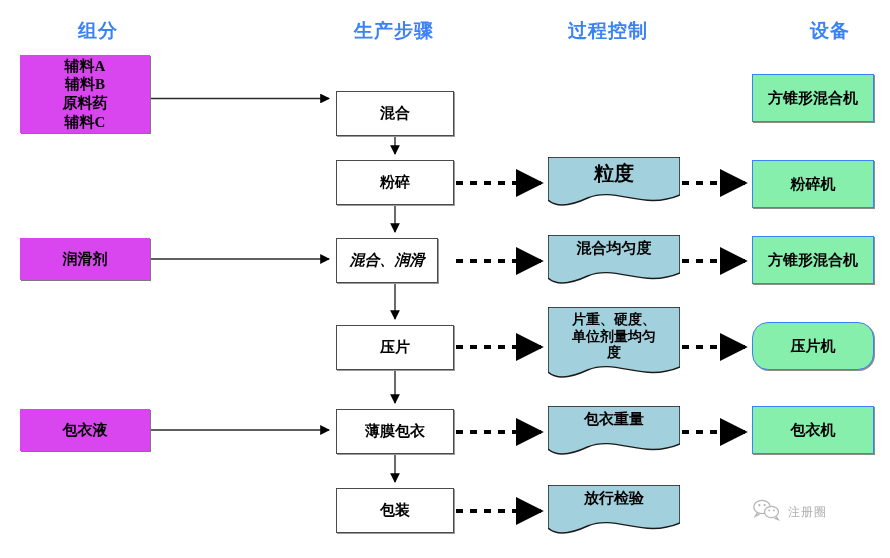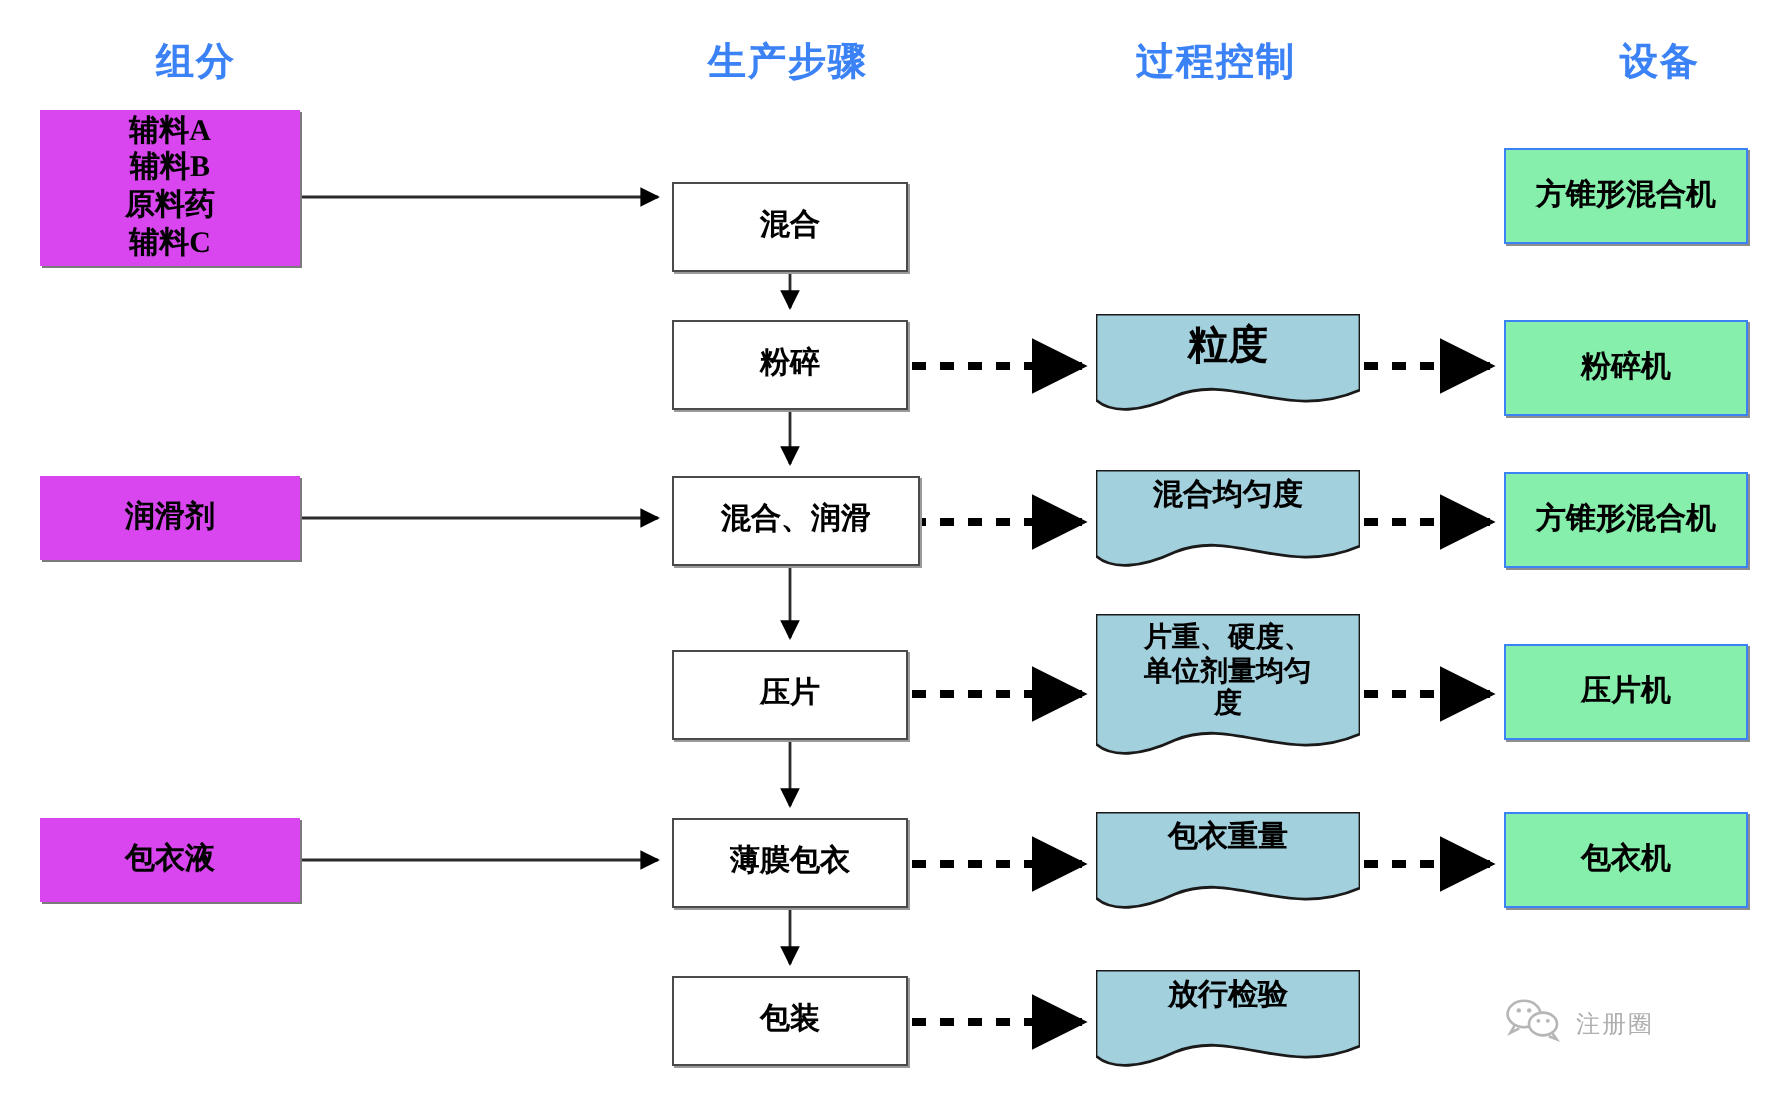--- a/index.html
+++ b/index.html
@@ -174,21 +174,21 @@
   <div class="box box-component" style="left: 20px; top: 409px; width: 130px; height: 42px;">
     <span class="multi" style="white-space: pre-line;">包衣液</span>
   </div>
 
   <div class="box box-step" style="left: 336px; top: 76px; width: 118px; height: 45px; margin-top: 15px;">
       <span>混合</span>
     </div>
   <div class="box box-step" style="left: 336px; top: 160px; width: 118px; height: 45px;">
       <span>粉碎</span>
     </div>
-  <div class="box box-step" style="left: 336px; top: 238px; width: 124px; height: 45px;">
+  <div class="box box-step" style="left: 336px; top: 238px; width: 102px; height: 45px; font-style: italic;">
       <span>混合、润滑</span>
     </div>
   <div class="box box-step" style="left: 336px; top: 325px; width: 118px; height: 45px;">
       <span>压片</span>
     </div>
   <div class="box box-step" style="left: 336px; top: 409px; width: 118px; height: 45px;">
       <span>薄膜包衣</span>
     </div>
   <div class="box box-step" style="left: 336px; top: 488px; width: 118px; height: 45px;">
       <span>包装</span>
@@ -229,21 +229,21 @@
 
   <div class="box box-equip" style="left: 752px; top: 74px; width: 122px; height: 48px;">
       <span>方锥形混合机</span>
     </div>
   <div class="box box-equip" style="left: 752px; top: 160px; width: 122px; height: 48px;">
       <span>粉碎机</span>
     </div>
   <div class="box box-equip" style="left: 752px; top: 236px; width: 122px; height: 48px;">
       <span>方锥形混合机</span>
     </div>
-  <div class="box box-equip" style="left: 752px; top: 322px; width: 122px; height: 48px;">
+  <div class="box box-equip" style="left: 752px; top: 322px; width: 122px; height: 48px; border-radius: 16px;">
       <span>压片机</span>
     </div>
   <div class="box box-equip" style="left: 752px; top: 406px; width: 122px; height: 48px;">
       <span>包衣机</span>
     </div>
 
   <div class="watermark" style="left: 752px; top: 498px;">
     <span>
       <svg width="30" height="24" viewBox="0 0 30 24">
         <g fill="none" stroke="#9a9a9a" stroke-width="1.3">

